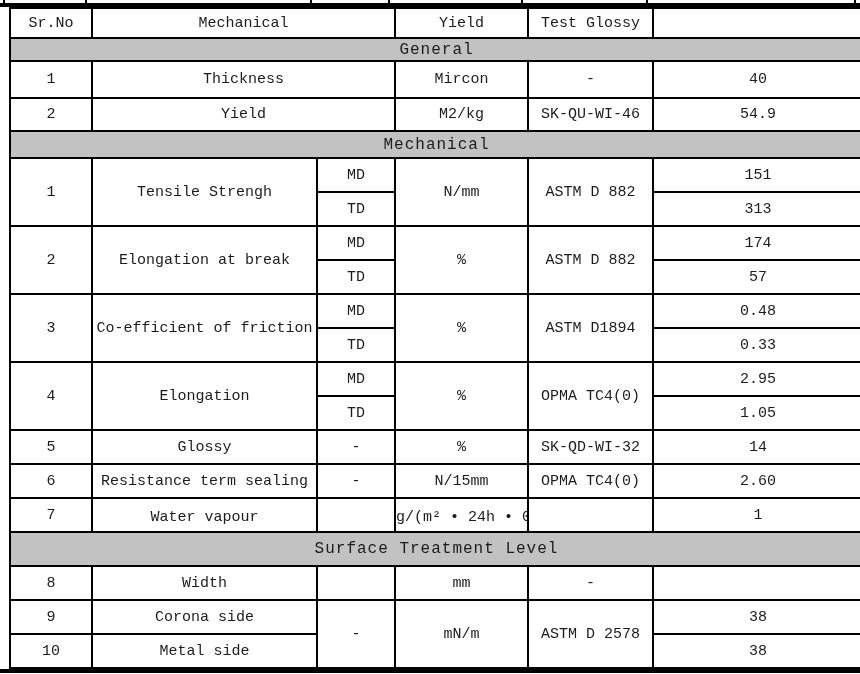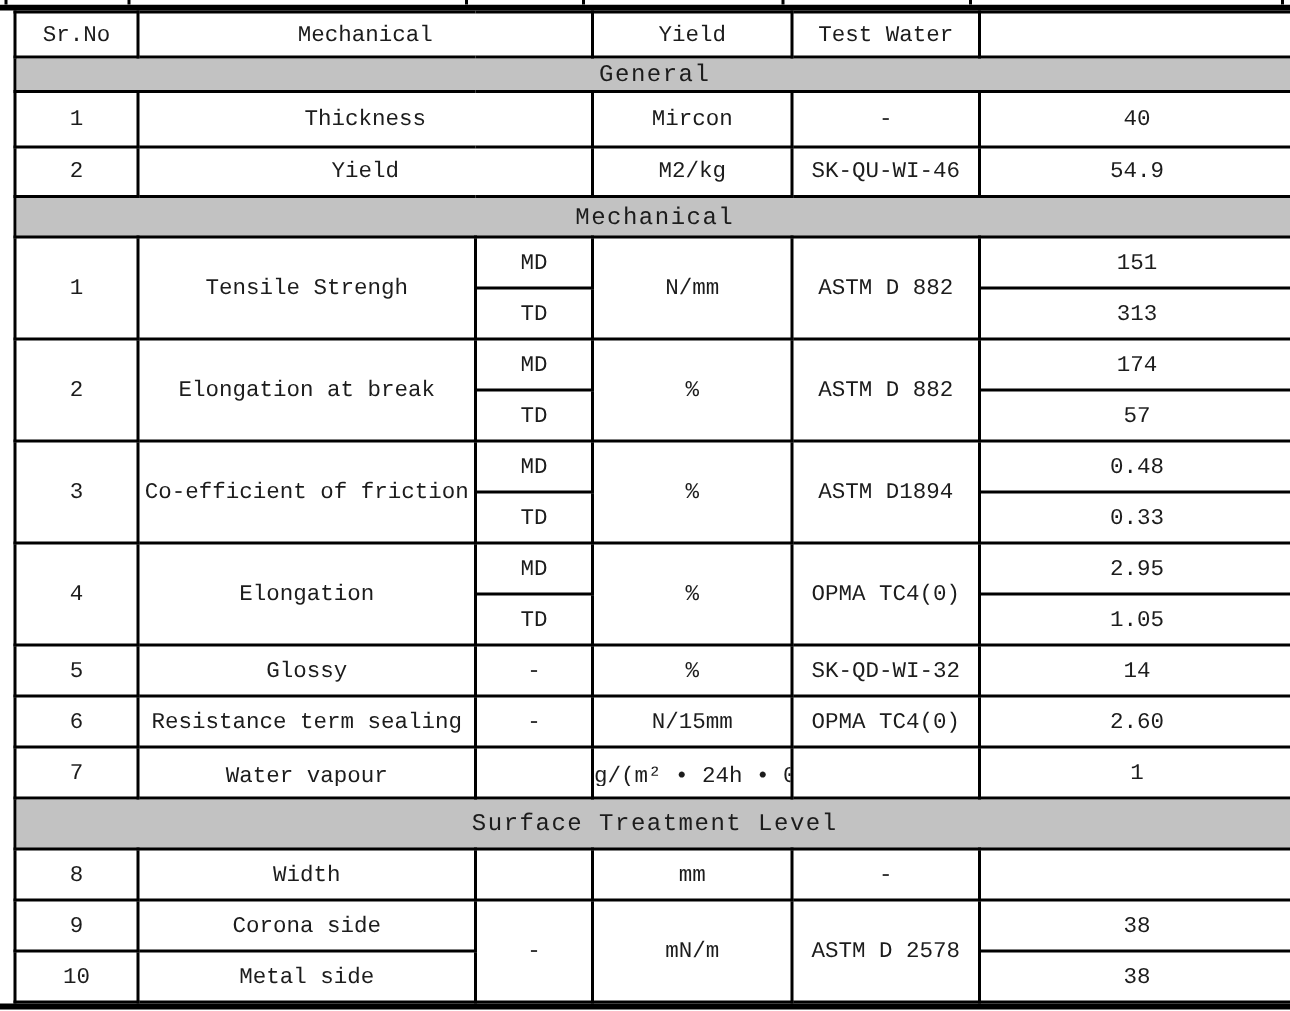--- a/index.html
+++ b/index.html
@@ -78,21 +78,21 @@
       <col style="width:133px">
         <col style="width:125px">
         <col style="width:210px">
     </colgroup>
 
     <tbody>
         <tr class="h30">
       <td>Sr.No</td>
       <td colspan="2">Mechanical</td>
       <td>Yield</td>
-      <td>Test Water</td>
+      <td>Test Glossy</td>
       <td></td>
     </tr>
 
     <tr class="h23">
       <td colspan="6" class="section">General</td>
     </tr>
 
     <tr class="h37">
       <td>1</td>
       <td colspan="2">Thickness</td>

